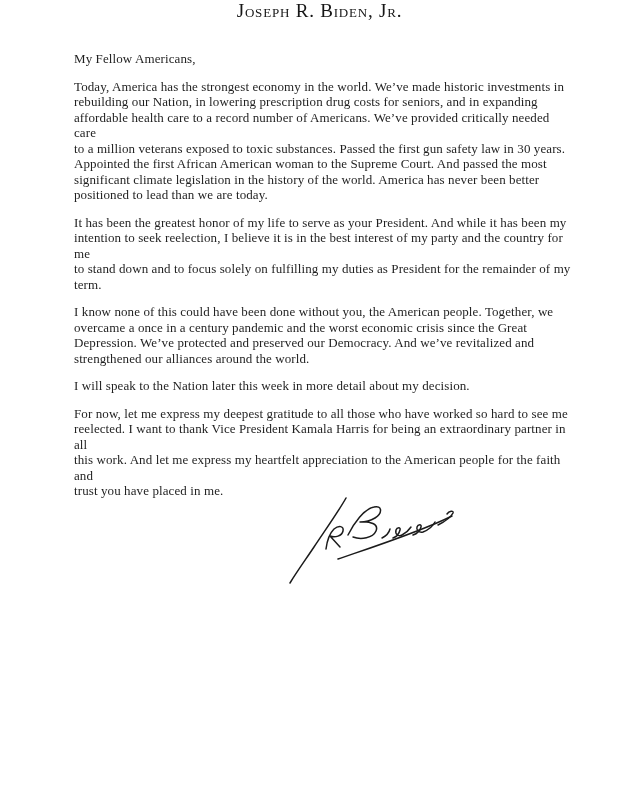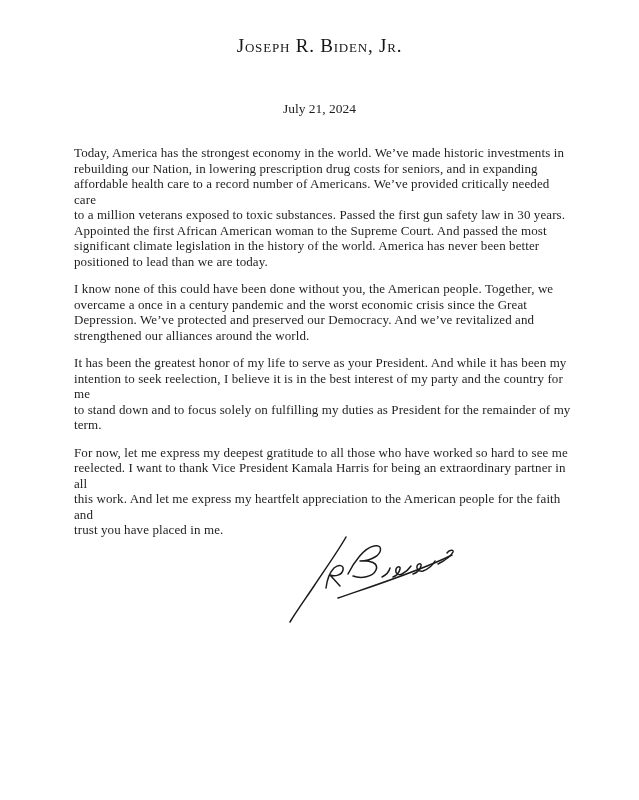--- a/index.html
+++ b/index.html
@@ -9,21 +9,20 @@
   }
   .page {
     position: relative;
     width: 639px;
     height: 800px;
     background: #ffffff;
     overflow: hidden;
     font-family: "Liberation Serif", "DejaVu Serif", serif;
     color: #1f1f1f;
     box-sizing: border-box;
-    padding-top: 35px;
   }
   .letterhead {
     text-align: center;
     font-variant: small-caps;
     font-size: 19px;
     line-height: 22px;
     letter-spacing: 0.8px;
     color: #161616;
   }
   .date {
@@ -63,44 +62,45 @@
     stroke-linejoin: round;
   }
 </style>
 </head>
 <body>
 
 <div class="page">
 
   <div class="letterhead">Joseph R. Biden, Jr.</div>
 
-  <div class="date">July 21, 2024</div>
 
   <div class="letter-body">
 
+    <p class="para">My Fellow Americans,</p>
 
 
     <p class="para">Today, America has the strongest economy in the world. We’ve made historic investments in
 rebuilding our Nation, in lowering prescription drug costs for seniors, and in expanding
 affordable health care to a record number of Americans. We’ve provided critically needed care
 to a million veterans exposed to toxic substances. Passed the first gun safety law in 30 years.
 Appointed the first African American woman to the Supreme Court. And passed the most
 significant climate legislation in the history of the world. America has never been better
 positioned to lead than we are today.</p>
 
+    <p class="para">It has been the greatest honor of my life to serve as your President. And while it has been my
+intention to seek reelection, I believe it is in the best interest of my party and the country for me
+to stand down and to focus solely on fulfilling my duties as President for the remainder of my
+term.</p>
+
     <p class="para">I know none of this could have been done without you, the American people. Together, we
 overcame a once in a century pandemic and the worst economic crisis since the Great
 Depression. We’ve protected and preserved our Democracy. And we’ve revitalized and
 strengthened our alliances around the world.</p>
 
-    <p class="para">It has been the greatest honor of my life to serve as your President. And while it has been my
-intention to seek reelection, I believe it is in the best interest of my party and the country for me
-to stand down and to focus solely on fulfilling my duties as President for the remainder of my
-term.</p>
-
+    <p class="para">I will speak to the Nation later this week in more detail about my decision.</p>
 
     <p class="para">For now, let me express my deepest gratitude to all those who have worked so hard to see me
 reelected. I want to thank Vice President Kamala Harris for being an extraordinary partner in all
 this work. And let me express my heartfelt appreciation to the American people for the faith and
 trust you have placed in me.</p>
 
 
     <div class="signature-wrap">
       <svg viewBox="0 0 182 100" aria-hidden="true">
 

